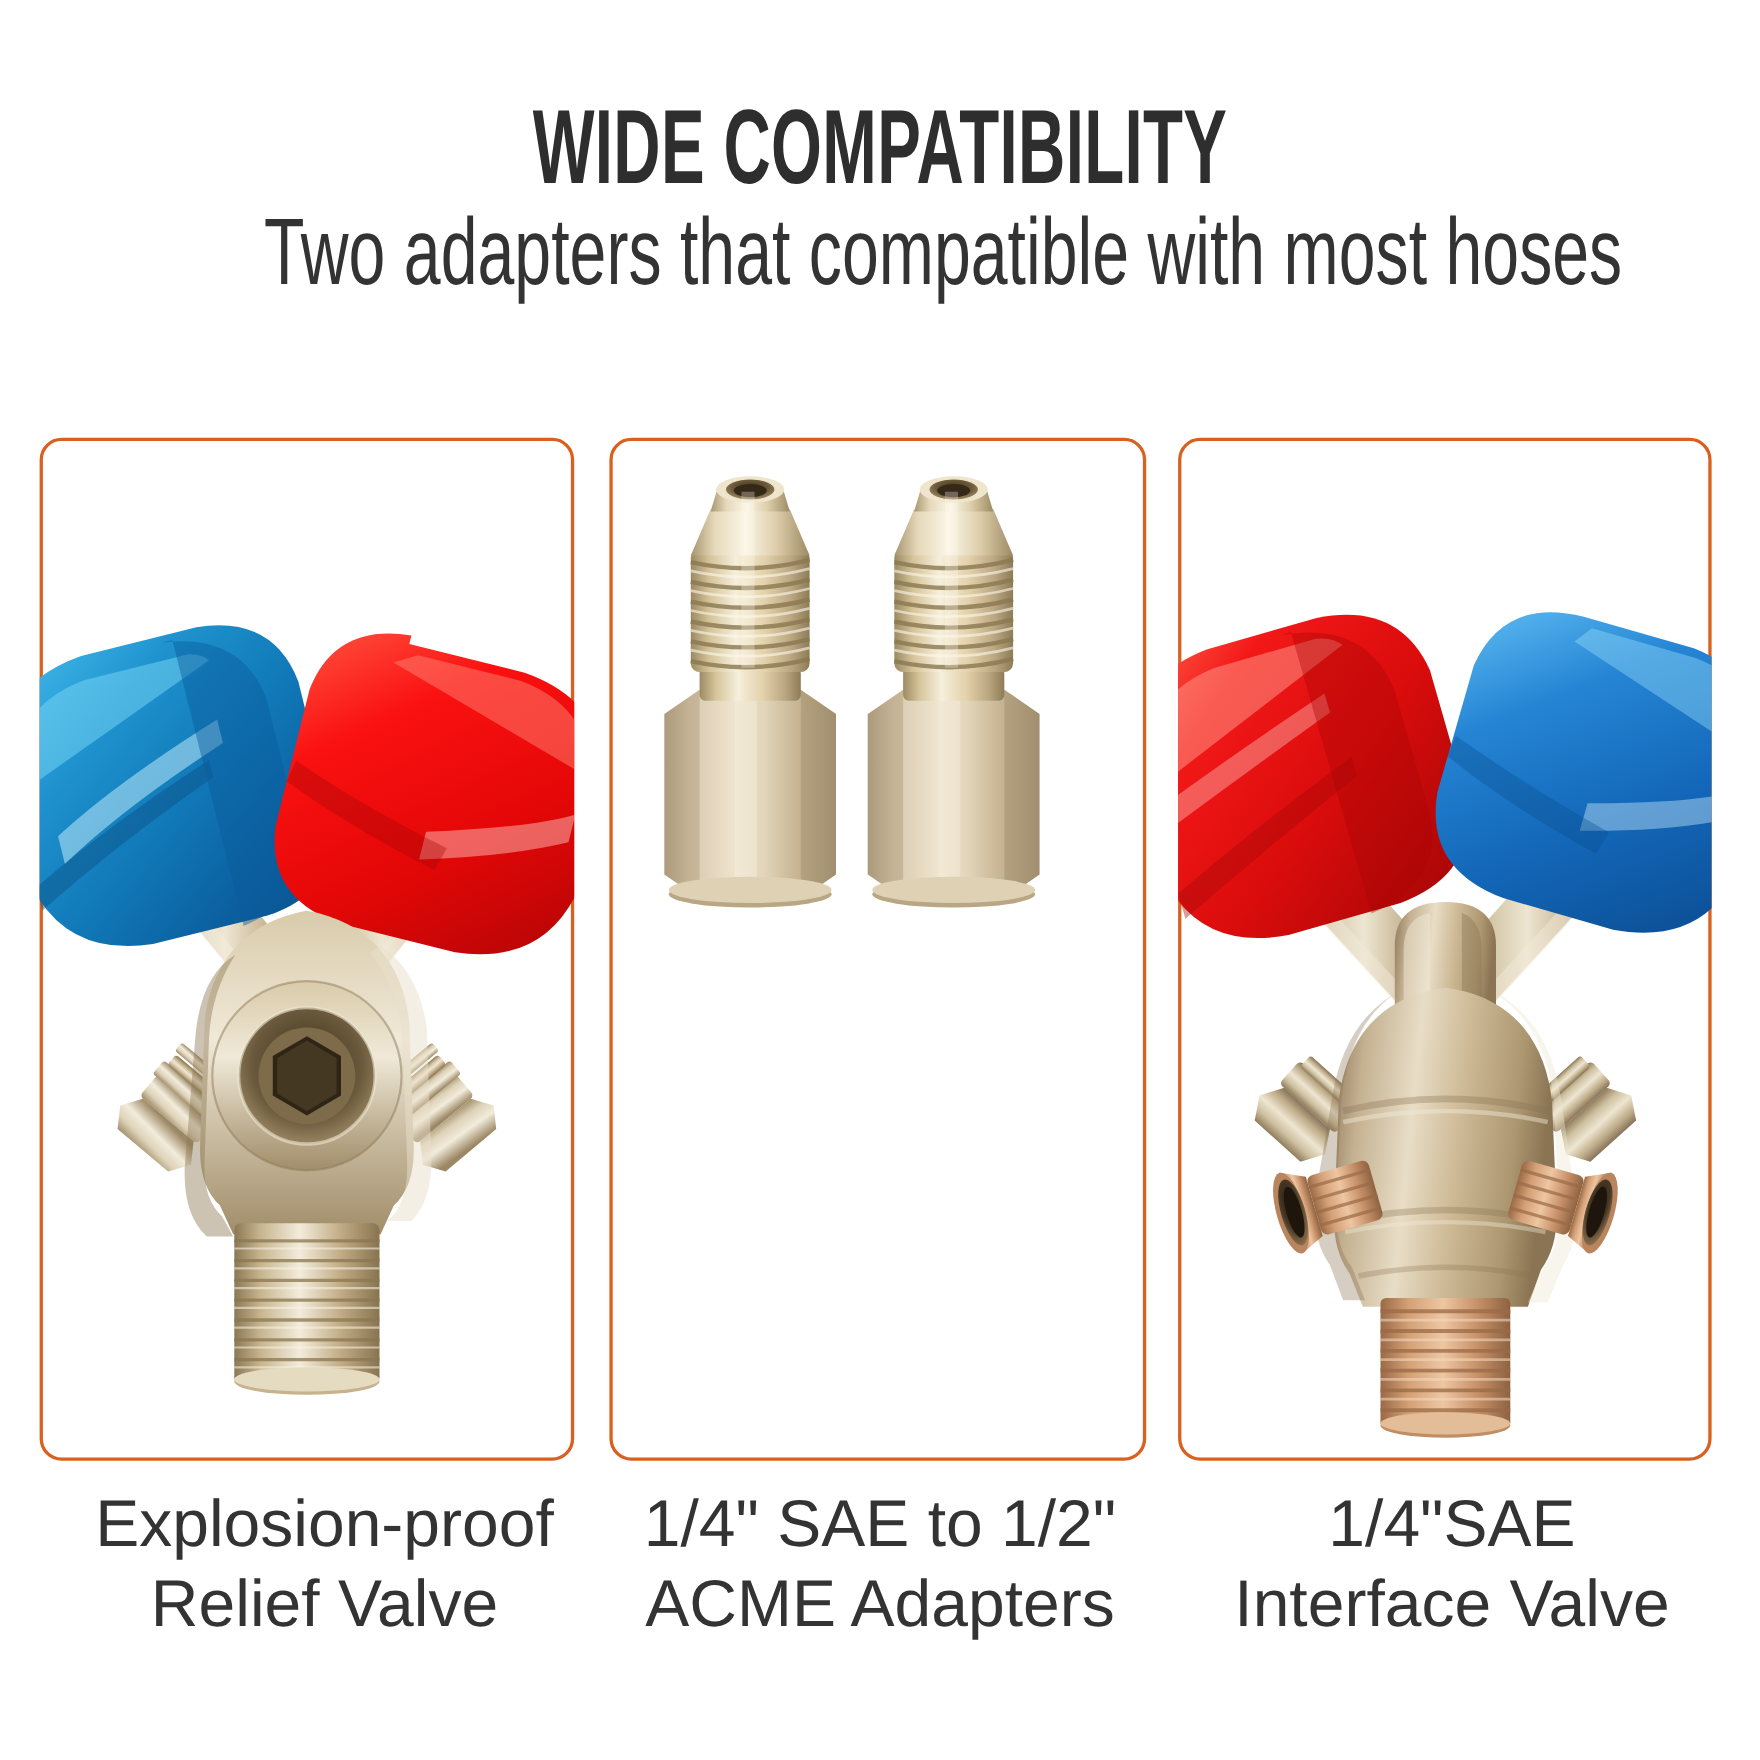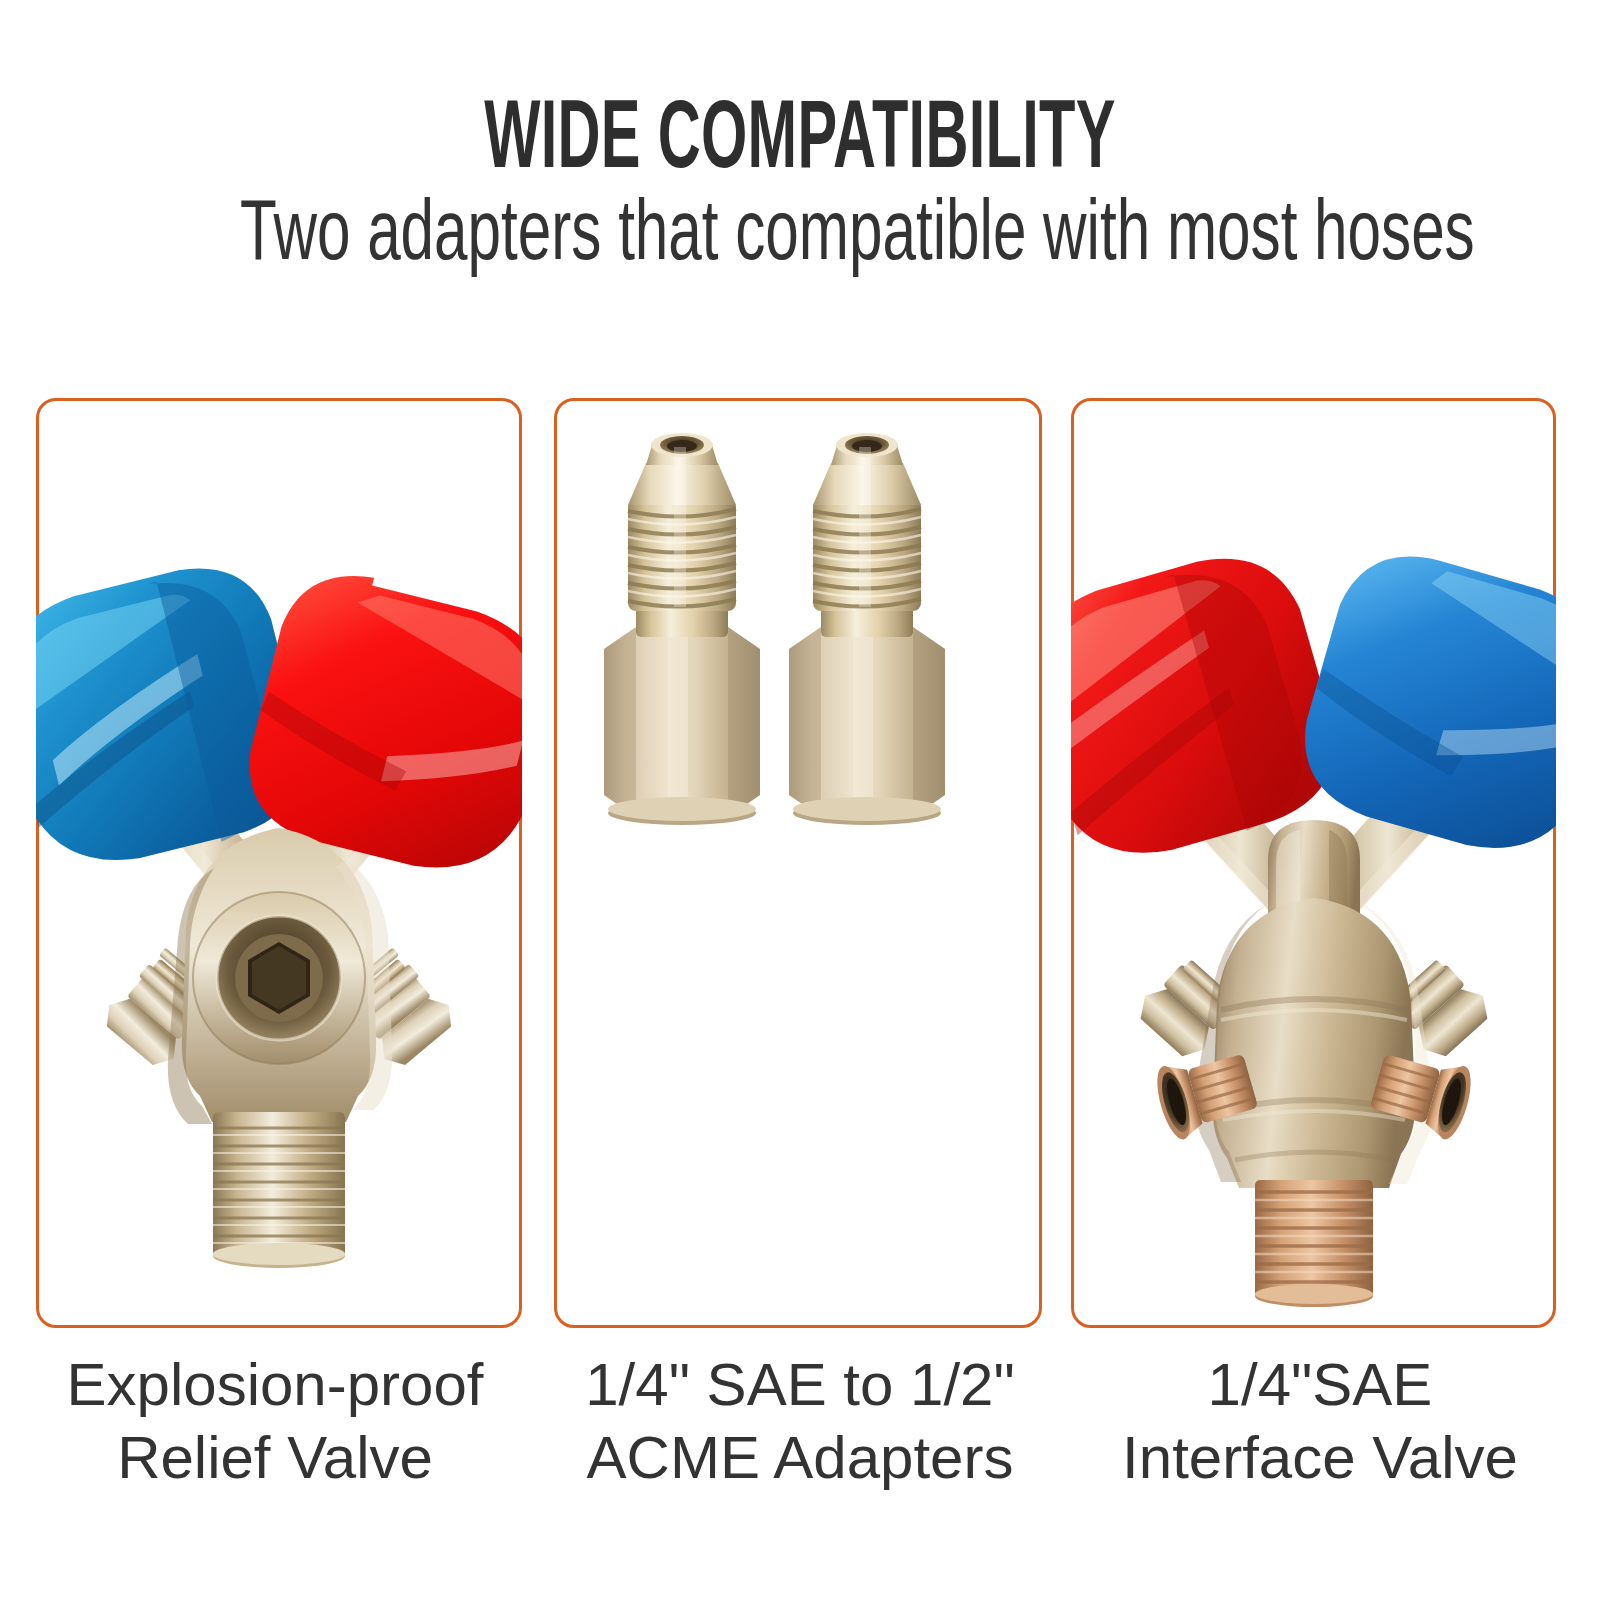--- a/index.html
+++ b/index.html
@@ -41,21 +41,21 @@
   #panel-3{left:1071px;width:485px;}
 
   .panel-clip{position:absolute;left:0;top:0;width:100%;height:100%;overflow:hidden;border-radius:18px;}
 
   
   .caption{
     position:absolute;top:1348px;
     font-size:60px;line-height:1.22;text-align:center;
     color:#333333;font-weight:normal;white-space:pre-line;
   }
-  #caption-1{left:6px;width:538px;}
+  #caption-1{left:26px;width:538px;}
   #caption-2{left:540px;width:520px;}
   #caption-3{left:1050px;width:540px;}
 
   
   .art{position:absolute;left:0;top:0;width:100%;height:100%;}
   .art svg{display:block;}
 
   
   .art-overflow{position:absolute;top:0;left:0;width:100%;height:100%;overflow:visible;pointer-events:none;}
 </style>

